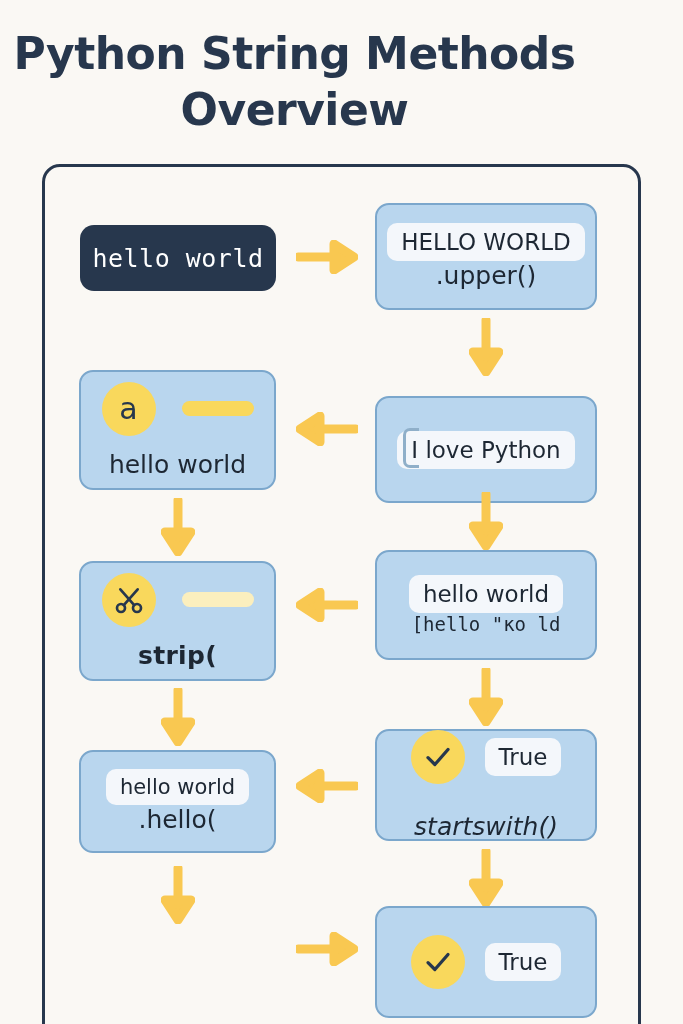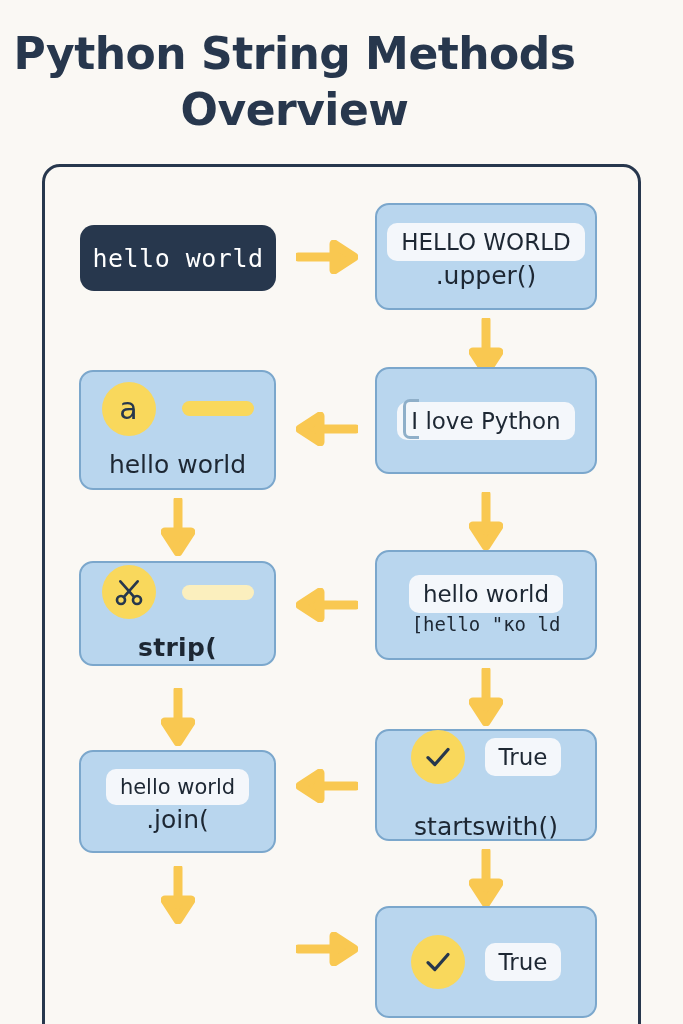--- a/index.html
+++ b/index.html
@@ -199,38 +199,38 @@
   </div>
   <div class="method-label plain" style="margin-top:14px;">hello world</div>
 </div>
 
 <div class="arrow" style="left:296px; top:412px;">
   <svg width="62" height="34" viewBox="0 0 62 34">
       <path d="M60 17 H22 M24 4 L4 17 L24 30 Z" stroke="#F9C851" stroke-width="9" fill="#F9C851" stroke-linejoin="round" stroke-linecap="round"></path>
     </svg>
 </div>
 
-<div class="node node-card" style="left:375px; top:367px; width:222px; height:107px;">
+<div class="node node-card" style="left:375px; top:396px; width:222px; height:107px;">
   <span class="bracket-deco"></span>
   <div class="value-pill">I love Python</div>
 </div>
 
 <div class="arrow" style="left:161px; top:498px;">
   <svg width="34" height="58" viewBox="0 0 34 58">
       <path d="M17 2 V36 M4 34 L17 54 L30 34 Z" stroke="#F9C851" stroke-width="9" fill="#F9C851" stroke-linejoin="round" stroke-linecap="round"></path>
     </svg>
 </div>
 
 <div class="arrow" style="left:469px; top:492px;">
   <svg width="34" height="58" viewBox="0 0 34 58">
       <path d="M17 2 V36 M4 34 L17 54 L30 34 Z" stroke="#F9C851" stroke-width="9" fill="#F9C851" stroke-linejoin="round" stroke-linecap="round"></path>
     </svg>
 </div>
 
-<div class="node node-card" style="left:79px; top:561px; width:197px; height:105px;">
+<div class="node node-card" style="left:79px; top:561px; width:197px; height:120px;">
   <div class="icon-row">
     <span class="yellow-circle">
       <svg width="32" height="32" viewBox="0 0 24 24" fill="none" stroke="#27374D" stroke-width="2" stroke-linecap="round" stroke-linejoin="round">
         <circle cx="6" cy="18" r="3"></circle>
           <circle cx="18" cy="18" r="3"></circle>
         <line x1="8.1" y1="15.9" x2="18.5" y2="4"></line>
           <line x1="15.9" y1="15.9" x2="5.5" y2="4"></line>
       </svg>
     </span>
     <span class="yellow-bar pale"></span>
@@ -256,39 +256,39 @@
 </div>
 
 <div class="arrow" style="left:469px; top:668px;">
   <svg width="34" height="58" viewBox="0 0 34 58">
       <path d="M17 2 V36 M4 34 L17 54 L30 34 Z" stroke="#F9C851" stroke-width="9" fill="#F9C851" stroke-linejoin="round" stroke-linecap="round"></path>
     </svg>
 </div>
 
 <div class="node node-card" style="left:79px; top:750px; width:197px; height:103px;">
   <div class="value-pill" style="font-size:21px;">hello world</div>
-  <div class="method-label plain">.join(</div>
+  <div class="method-label plain">.hello(</div>
 </div>
 
 <div class="arrow" style="left:296px; top:769px;">
   <svg width="62" height="34" viewBox="0 0 62 34">
       <path d="M60 17 H22 M24 4 L4 17 L24 30 Z" stroke="#F9C851" stroke-width="9" fill="#F9C851" stroke-linejoin="round" stroke-linecap="round"></path>
     </svg>
 </div>
 
 <div class="node node-card" style="left:375px; top:729px; width:222px; height:112px;">
   <div class="icon-row" style="gap:20px;">
     <span class="yellow-circle">
       <svg width="30" height="30" viewBox="0 0 24 24" fill="none" stroke="#27374D" stroke-width="2.6" stroke-linecap="round" stroke-linejoin="round">
         <polyline points="4,12.5 9.5,18 20,6"></polyline>
       </svg>
     </span>
     <span class="value-pill">True</span>
   </div>
-  <div class="method-label plain" style="margin-top:28px;">startswith()</div>
+  <div class="method-label plain" style="margin-top:28px;font-style:italic;">startswith()</div>
 </div>
 
 <div class="arrow" style="left:161px; top:866px;">
   <svg width="34" height="58" viewBox="0 0 34 58">
       <path d="M17 2 V36 M4 34 L17 54 L30 34 Z" stroke="#F9C851" stroke-width="9" fill="#F9C851" stroke-linejoin="round" stroke-linecap="round"></path>
     </svg>
 </div>
 
 <div class="arrow" style="left:469px; top:849px;">
   <svg width="34" height="58" viewBox="0 0 34 58">

